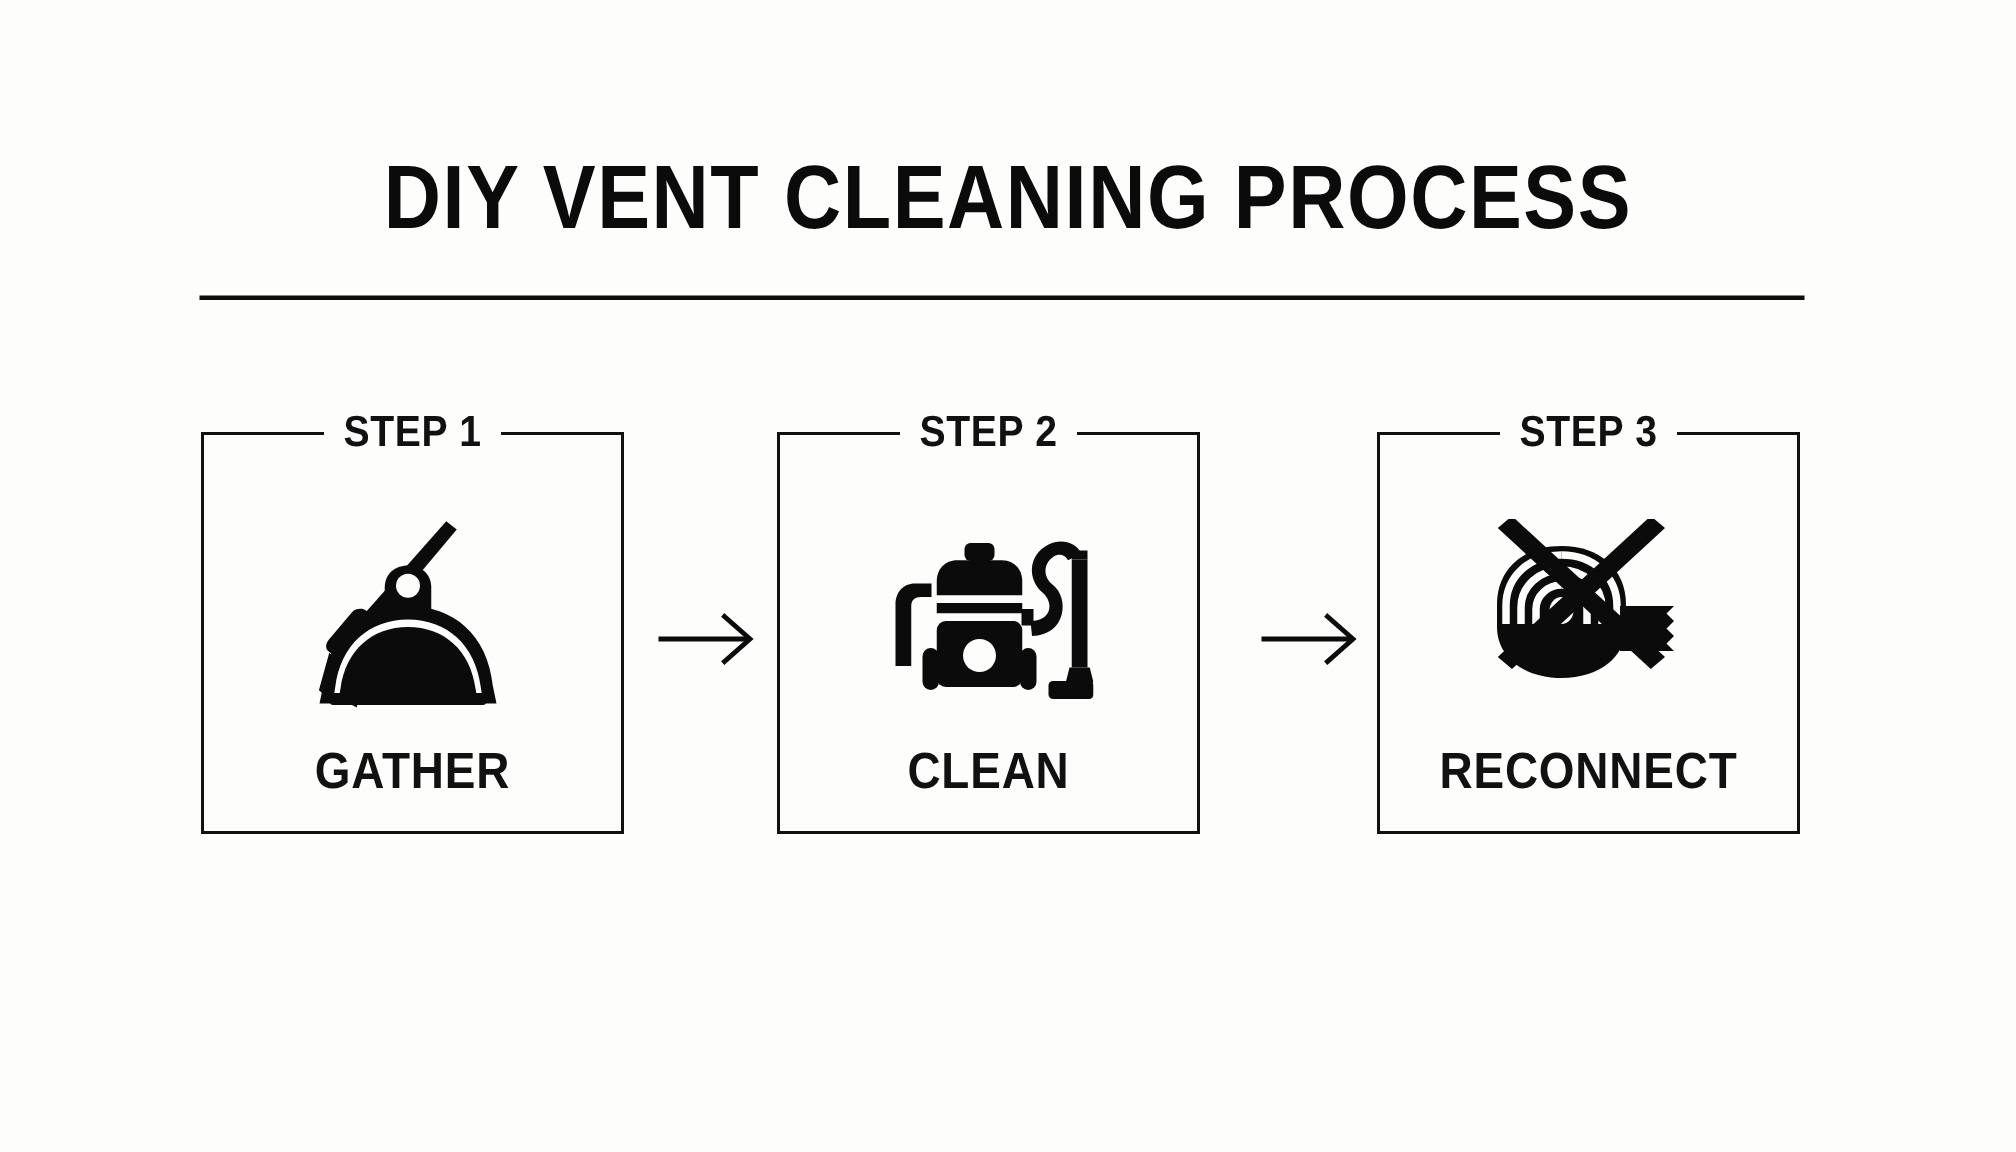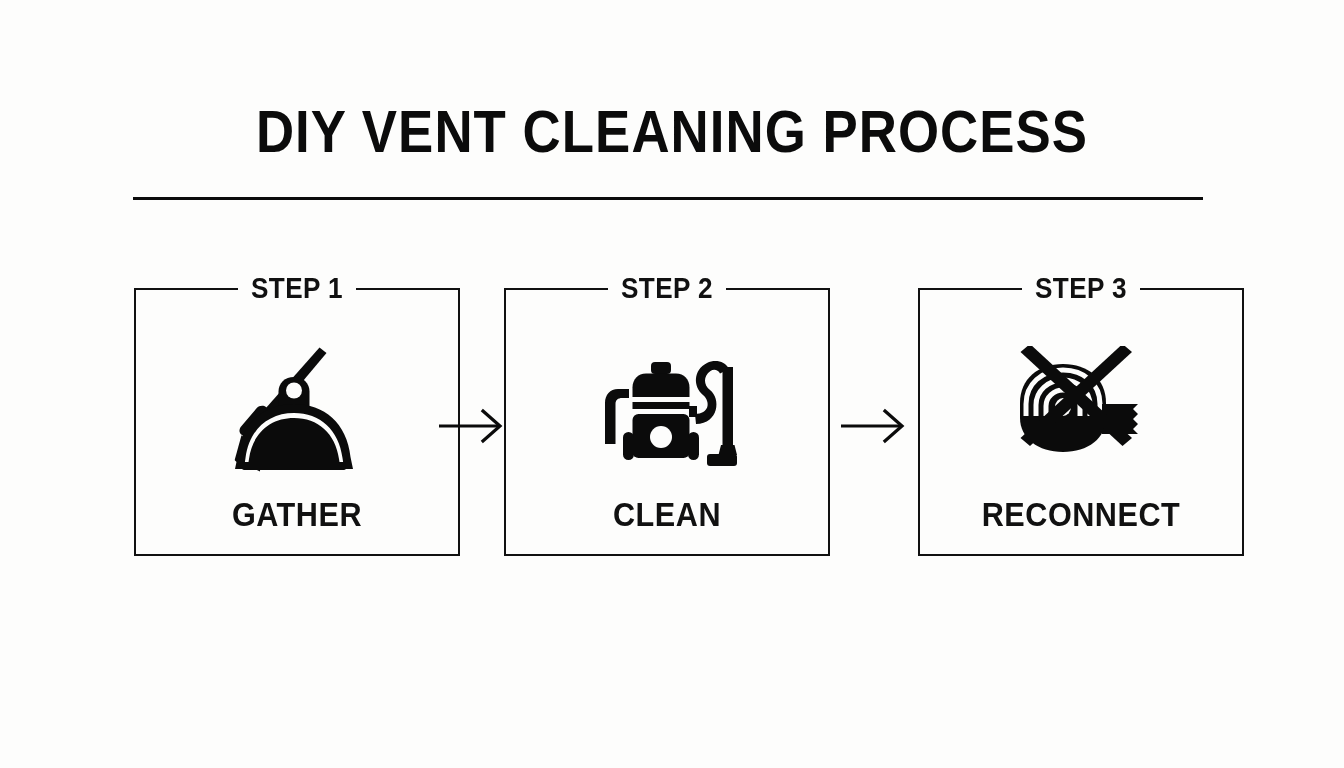--- a/index.html
+++ b/index.html
@@ -51,29 +51,29 @@
   .steps {
     position: absolute;
     left: 0;
     top: 288px;
     width: 1344px;
     height: 270px;
   }
   .step-box {
     position: absolute;
     top: 0;
-    width: 326px;
+    width: 282px;
     height: 268px;
     border: 2.5px solid #111111;
     box-sizing: border-box;
     background: transparent;
     padding-left: 28px;
   }
   .step-box.b1 { left: 134px; }
-  .step-box.b2 { left: 504px; }
+  .step-box.b2 { left: 518px; }
   .step-box.b3 { left: 918px; }
 
   
   .step-notch {
     position: absolute;
     top: -4px;
     left: 50%;
     transform: translateX(-50%);
     width: 118px;
     height: 8px;

